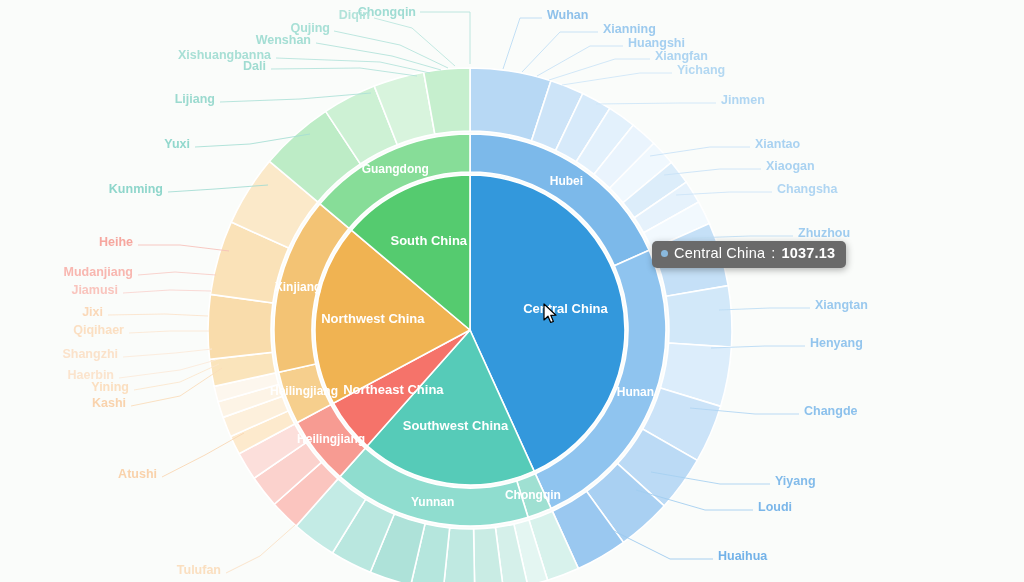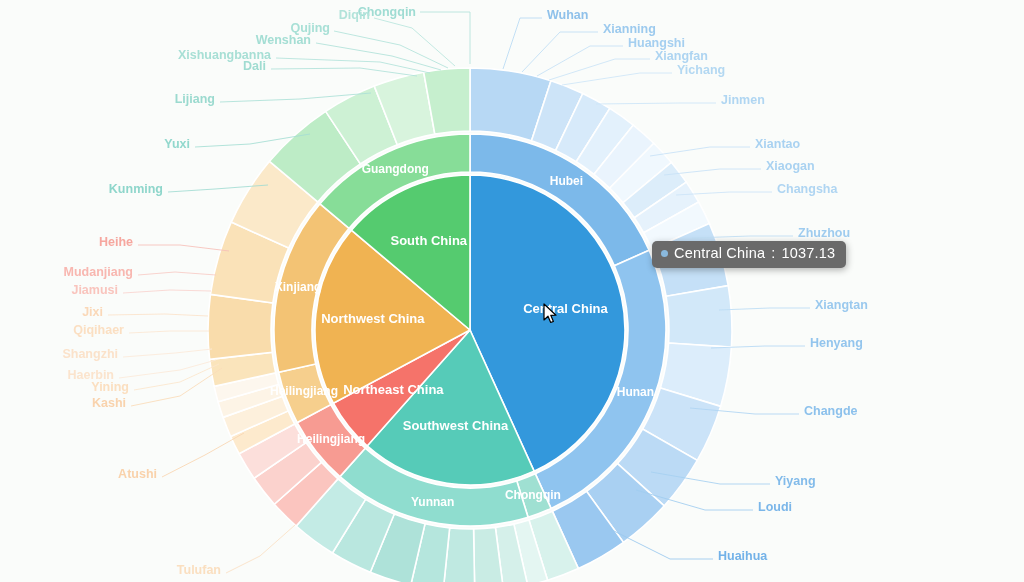--- a/index.html
+++ b/index.html
@@ -29,21 +29,21 @@
     white-space:nowrap;
     box-shadow:1px 2px 7px rgba(0,0,0,.30);
     display:flex;align-items:center;gap:6px;
     line-height:1.1;
   }
   #tooltip .dot{
     width:7px;height:7px;border-radius:50%;
     background:#8ab9dd;display:inline-block;flex:0 0 auto;
   }
   #tooltip .tip-name{font-weight:normal;letter-spacing:.2px;}
-  #tooltip .tip-val{font-weight:normal;letter-spacing:.2px;}
+  #tooltip .tip-val{font-weight:bold;letter-spacing:.2px;}
   #cursor{position:absolute;left:543px;top:303px;width:16px;height:22px;pointer-events:none;}
 </style>
 </head>
 <body style="background: rgb(250, 252, 250);">
 
 <div id="chart-root">
   <svg id="sunburst" viewBox="0 0 1024 582">
     <g id="g-segments">
         <path d="M 470 330 L 470 175 A 155 155 0 0 1 534.1063184568926 471.1218619984284 Z" fill="#3398dc" class="seg"></path>
         <path d="M 470 134 A 196 196 0 0 1 649.0549096979498 250.27961795714316 L 614.340182307531 265.7356103940236 A 158 158 0 0 0 470 172 Z" fill="#7cb9ea" class="seg"></path>

